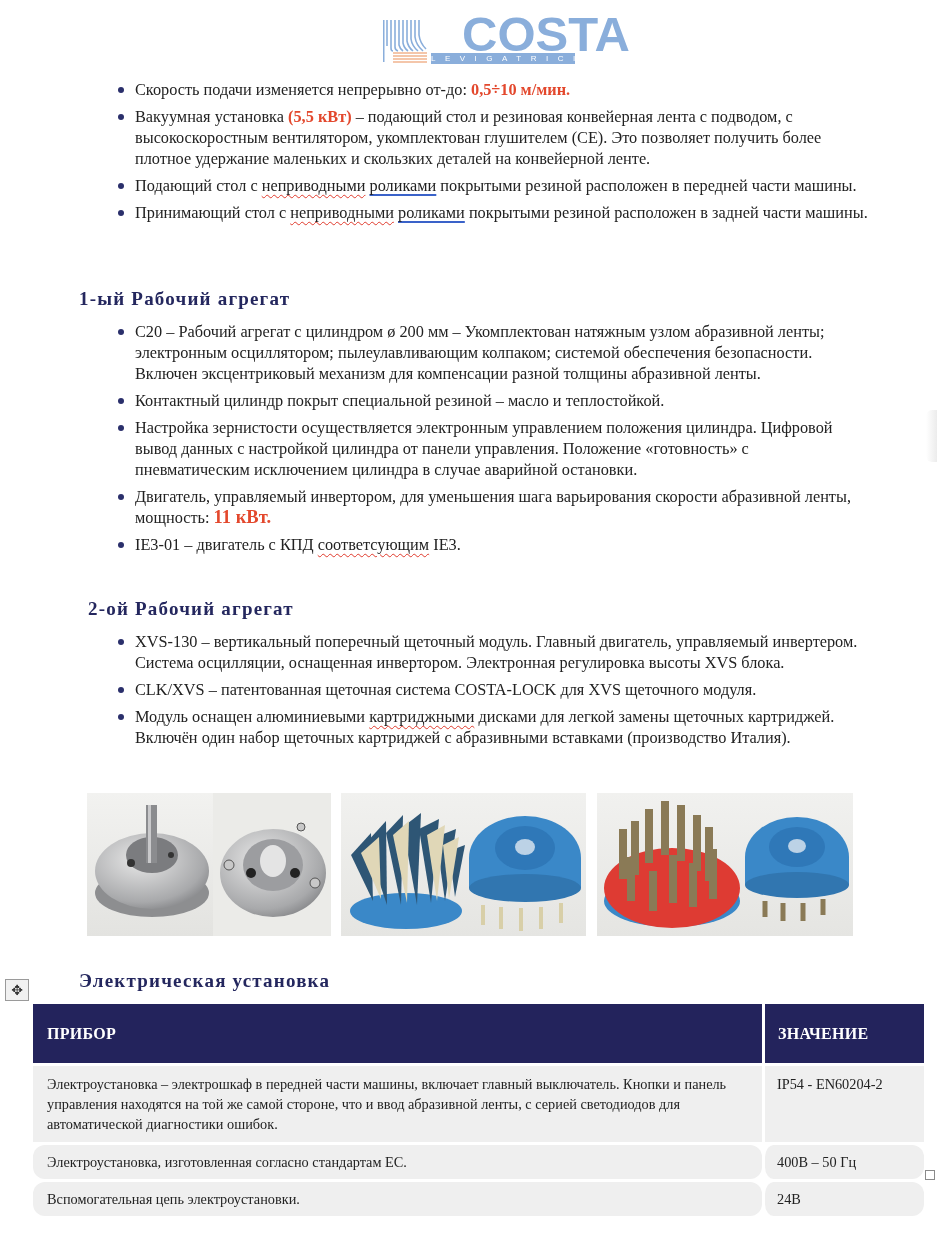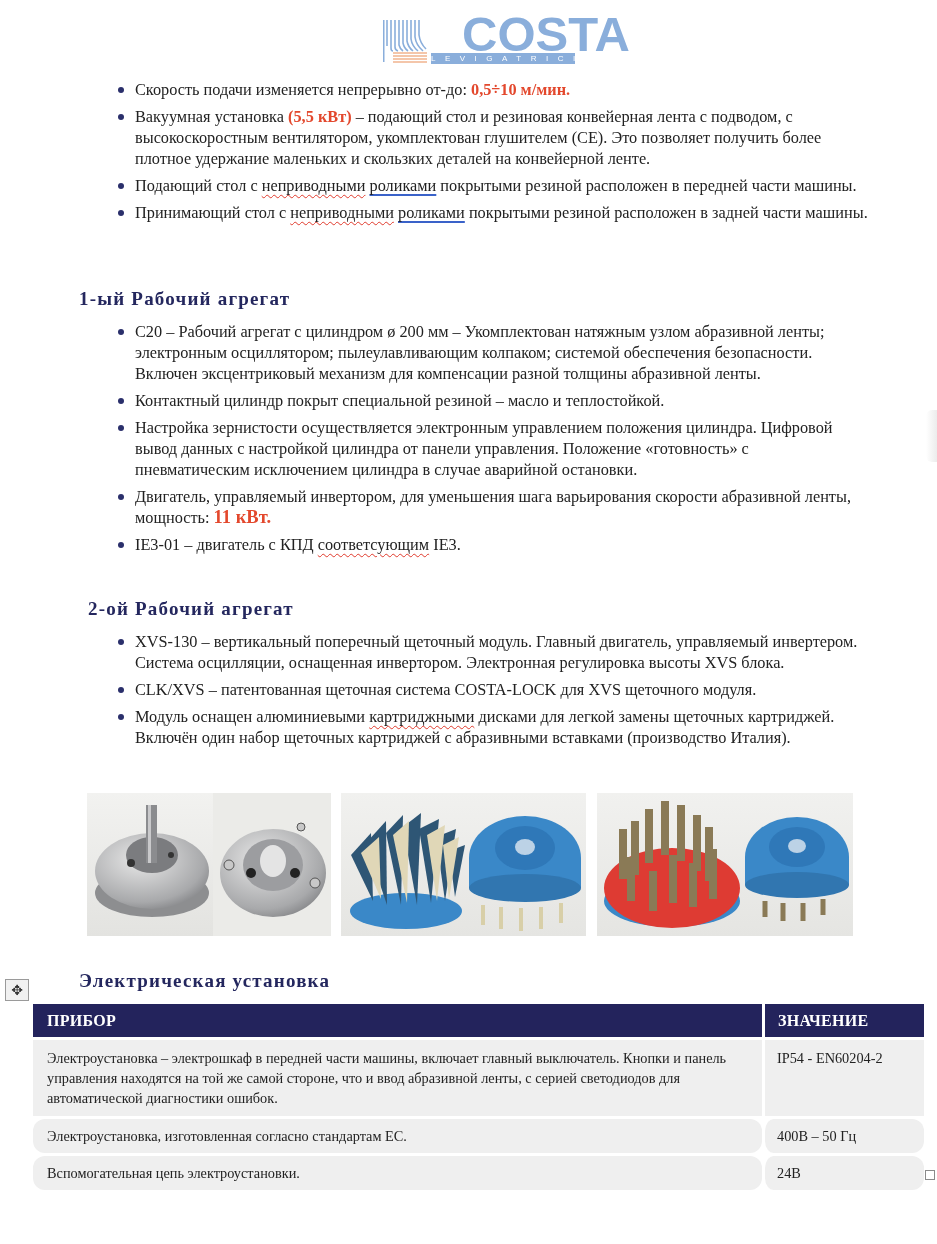--- a/index.html
+++ b/index.html
@@ -30,21 +30,21 @@
   .photo { position: absolute; top: 0; height: 143px; overflow: hidden; }
 
   .move-handle { position: absolute; left: 5px; top: 979px; width: 24px; height: 22px; border: 1px solid #9a9a9a;
                  background: #f1f1f1; display: flex; align-items: center; justify-content: center;
                  font-size: 14px; color: #333; box-sizing: border-box; }
   .resize-handle { position: absolute; left: 925px; top: 1170px; width: 10px; height: 10px; border: 1px solid #8a8a8a;
                    background: #fff; box-sizing: border-box; }
 
   table.el { position: absolute; left: 33px; top: 1004px; width: 891px; border-collapse: separate; border-spacing: 0; }
   table.el th { background: #23235c; color: #fff; text-align: left; font-size: 16px; font-weight: bold;
-                padding: 6px 14px; height: 21px; letter-spacing: 0.3px; }
+                padding: 19px 14px; height: 21px; letter-spacing: 0.3px; }
   table.el th.c2 { border-left: 3px solid #ffffff; padding-left: 13px; }
   table.el td { background: #efefef; font-size: 14.3px; line-height: 20px; padding: 8px 14px; vertical-align: top; color: #222; }
   table.el td.c2 { border-left: 3px solid #ffffff; padding-left: 12px; }
   table.el tr.gap td { background: #fff; height: 3px; padding: 0; }
   table.el tr.r2 td { padding-top: 7px; padding-bottom: 7px; border-radius: 12px; }
   .right-shadow { position: absolute; left: 926px; top: 410px; width: 11px; height: 52px;
                   background: linear-gradient(to right, #fff, #ececec); border-radius: 6px 0 0 6px; }
 </style>
 </head>
 <body>

